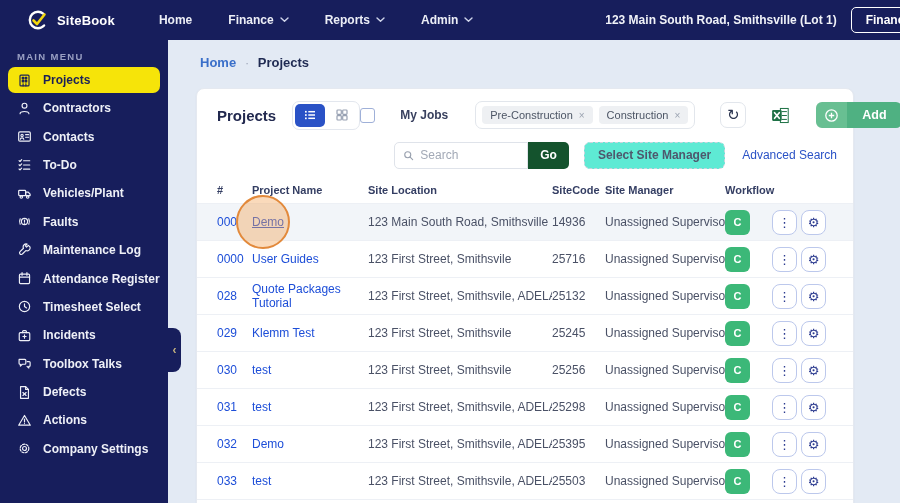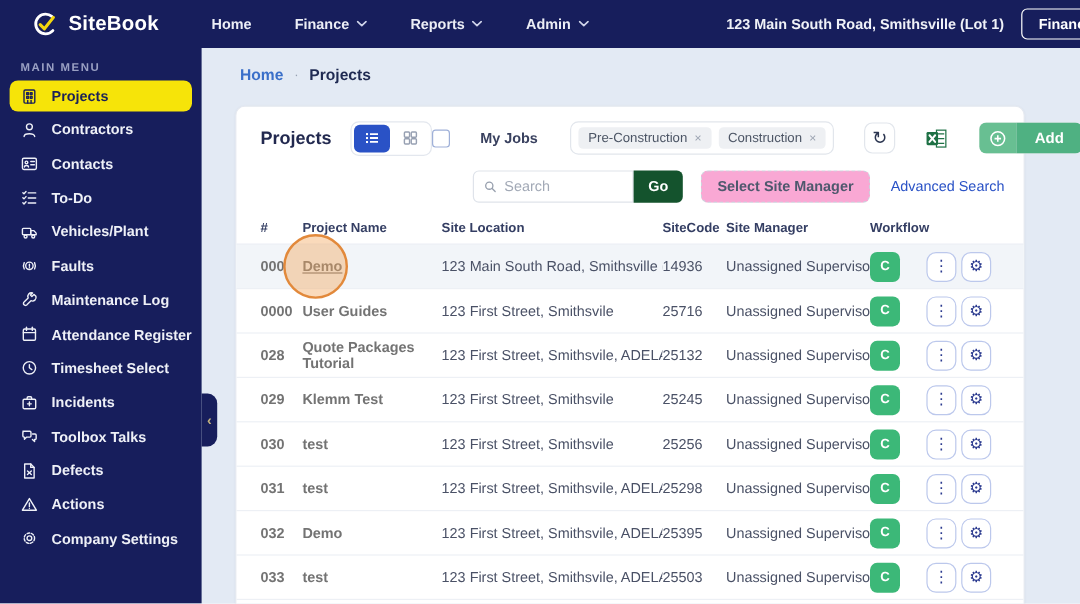--- a/index.html
+++ b/index.html
@@ -2,21 +2,21 @@
 <html><head>
 <meta charset="utf-8">
 <style>
   * { margin:0; padding:0; box-sizing:border-box; }
   html,body { width:900px; height:503px; overflow:hidden; }
   body { font-family:"Liberation Sans", sans-serif; background:#e3eaf4; position:relative; }
 
   
   .topbar { position:absolute; top:0; left:0; width:900px; height:40px; background:#171e5c;
             display:flex; align-items:center; color:#fff; z-index:30; }
-  .brand { display:flex; align-items:center; gap:8px; margin-left:27px; font-size:17px;
+  .brand { display:flex; align-items:center; gap:8px; margin-left:27px; font-size:13px;
            font-weight:bold; letter-spacing:.2px; cursor:pointer; }
   .topnav { display:flex; align-items:center; gap:36px; margin-left:44px; }
   .topnav-item { display:flex; align-items:center; gap:6px; font-size:12px; font-weight:600;
                  color:#eceef6; cursor:pointer; white-space:nowrap; }
   .topbar-right { margin-left:auto; display:flex; align-items:center; gap:14px; }
   .site-label { font-size:12px; font-weight:600; color:#f0f2f8; white-space:nowrap; }
   .finance-btn { border:1.5px solid #fff; border-radius:5px; padding:5px 14px; font-size:12px;
                  font-weight:600; color:#fff; background:transparent; white-space:nowrap;
                  margin-right:-38px; cursor:pointer; }
 
@@ -78,32 +78,32 @@
   .search-row { display:flex; align-items:center; padding:10px 16px 12px 12px; height:42px;justify-content:flex-end; }
   .search-box { display:flex; align-items:center; gap:6px; border:1px solid #dfe3ea;
                 border-radius:5px 0 0 5px; height:27px; width:134px; padding:0 8px; background:#fff; }
   .search-box input { border:none; outline:none; font-size:12px; width:100%; color:#39415f;
                       font-family:"Liberation Sans",sans-serif; }
   .search-box input::placeholder { color:#a2a9b6; }
   .go-btn { height:27px; background:#14532d; color:#fff; border:none; border-radius:0 5px 5px 0;
             font-size:12px; font-weight:bold; padding:0 12px; margin-right:15px; cursor:pointer;
             font-family:"Liberation Sans",sans-serif; }
   .ssm-btn { border:1.5px dashed #ccd3dd; border-radius:6px; height:27px; padding:0 13px;
-             font-size:12px; color:#4e586d; font-weight:600; background:#f9a8d4; margin-right:17px;
+             font-size:12px; color:#4e586d; font-weight:600; background:#5eead4; margin-right:17px;
              cursor:pointer; font-family:"Liberation Sans",sans-serif; white-space:nowrap; }
   .active-only { display:flex; align-items:center; gap:8px; margin-right:17px; }
   .advanced-link { color:#2a52c6; font-weight:normal; font-size:12px; cursor:pointer; white-space:nowrap; }
 
   
   .grid-cols { display:grid; grid-template-columns:35px 116px 184px 53px 120px 1fr;
                padding:0 14px 0 20px; align-items:center; }
   .thead { height:26px; font-size:11px; font-weight:bold; color:#343e63; }
   .trow { height:37px; border-top:1px solid #edf0f5; font-size:12px; position:relative; }
   .trow.highlighted { background:#f2f5f9; }
-  .cell-link { color:#737373; text-decoration:none; cursor:pointer;font-weight:bold; }
+  .cell-link { color:#1d4ed8; text-decoration:none; cursor:pointer; }
   .trow.highlighted .c-name .cell-link { text-decoration:underline; }
   .c-loc, .c-code, .c-mgr { color:#4a5166; white-space:nowrap; overflow:hidden; }
   .c-flow { display:flex; align-items:center; }
   .wf-badge { width:25px; height:25px; background:#3cb878; border-radius:6px; color:#fff;
               font-weight:bold; font-size:11px; display:flex; align-items:center;
               justify-content:center; cursor:pointer; flex:none; }
   .row-actions { margin-left:22px; display:flex; gap:4px; }
   .action-btn { width:25px; height:25px; border:1px solid #bcc8ec; border-radius:8px; background:#fff;
                 color:#2b3a8f; display:flex; align-items:center; justify-content:center;
                 font-size:13px; cursor:pointer; line-height:1; }

